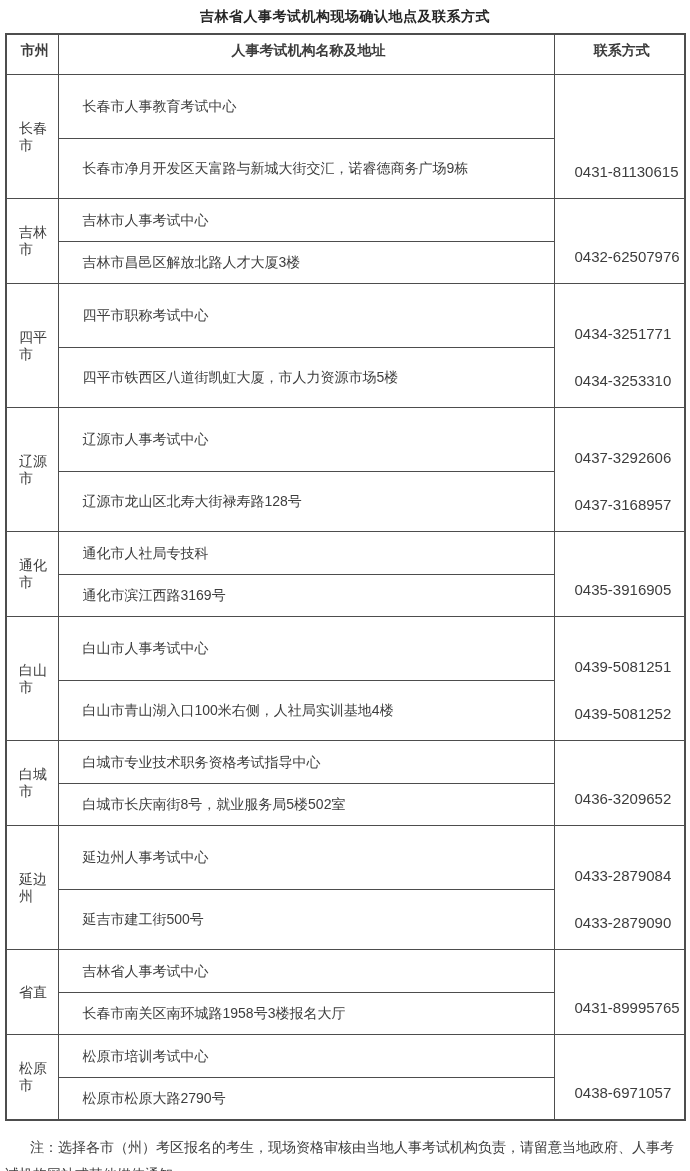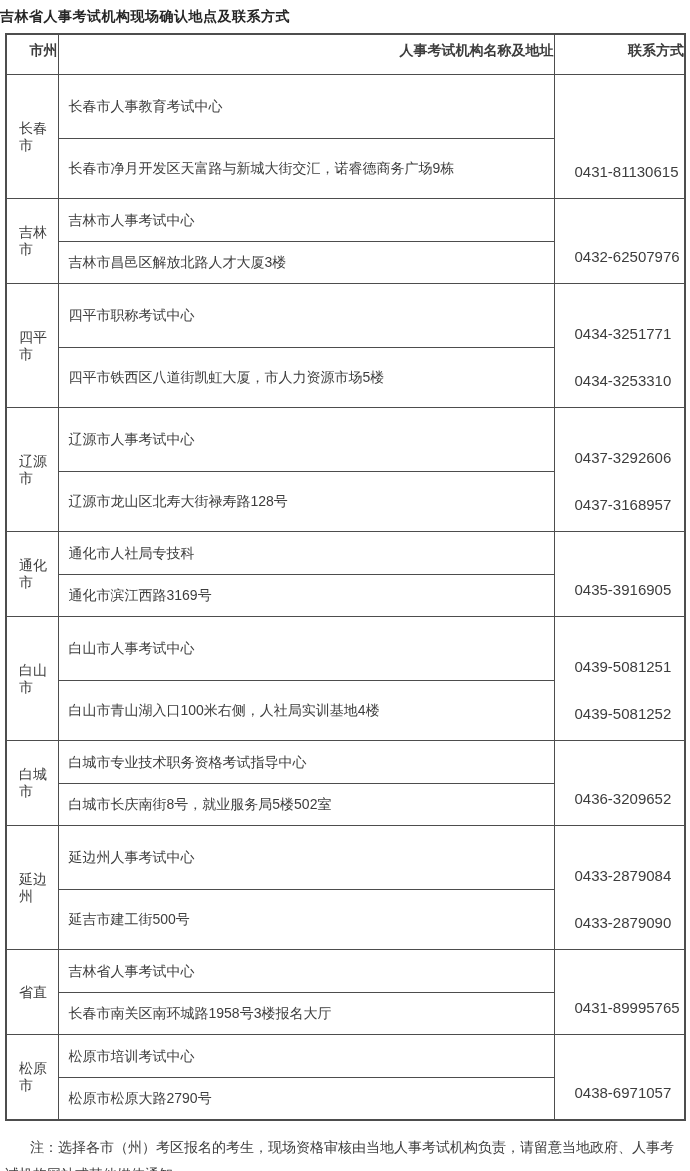--- a/index.html
+++ b/index.html
@@ -7,20 +7,21 @@
     padding: 0;
     width: 690px;
     height: 1171px;
     overflow: hidden;
     background: #ffffff;
     font-family: "Liberation Sans", sans-serif;
     color: #3d3d3d;
   }
   .title {
     padding-top: 8px;
+    text-align: center;
     font-size: 14px;
     font-weight: bold;
     color: #262626;
     letter-spacing: 0.5px;
   }
   table.contact {
     border-collapse: collapse;
     table-layout: fixed;
     width: 679px;
     margin: 7px 0 0 5px;
@@ -31,36 +32,36 @@
   col.c-phone { width: 131px; }
   th, td {
     border: 1px solid #4d4d4d;
     padding: 0;
     font-size: 14px;
     line-height: 17px;
     word-break: break-all;
   }
   th {
     font-weight: bold;
-    text-align: right;
+    text-align: center;
     vertical-align: top;
     padding: 7px 0 0 5px;
     height: 32px; 
   }
   tr.t-name { height: 64px; }
   tr.t-addr { height: 60px; }
   tr.s-name { height: 43px; }
   tr.s-addr { height: 42px; margin-left: 14px; }
   td.city {
     vertical-align: middle;
     padding-left: 12px;
   }
   td.inst, td.addr {
     vertical-align: middle;
-    padding-left: 10px;
+    padding-left: 24px;
     padding-right: 8px;
   }
   td.phone {
     vertical-align: bottom;
     padding: 0 2px 18px 20px;
     font-size: 15px;
   }
   td.phone .ph + .ph { margin-top: 30px; }
   .note {
     margin: 13px 6px 0 5px;

